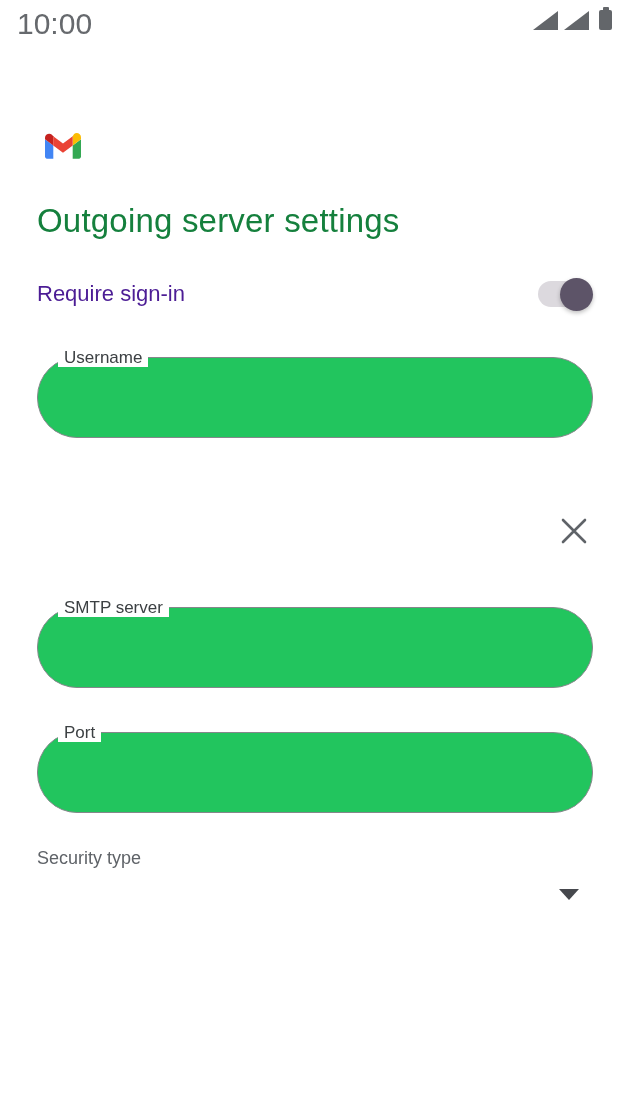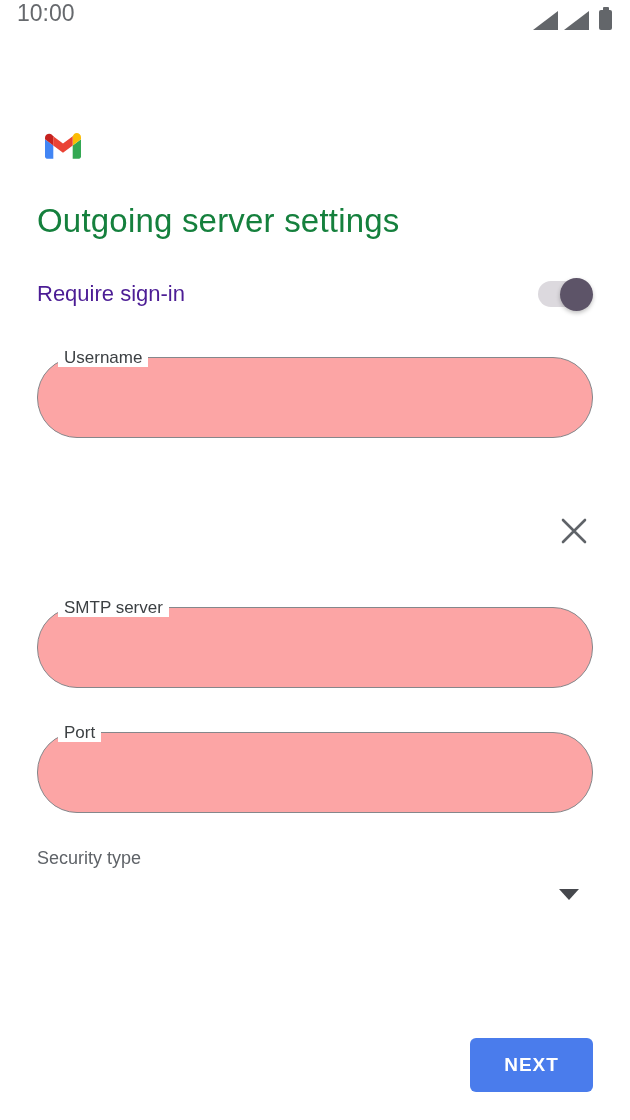--- a/index.html
+++ b/index.html
@@ -2,38 +2,38 @@
 <html><head>
 <meta charset="utf-8">
 <style>
   * { margin: 0; padding: 0; box-sizing: border-box; }
   html, body { width: 630px; height: 1120px; background: #ffffff; }
   body { font-family: "Liberation Sans", "DejaVu Sans", sans-serif; color: #202124; }
   .screen { position: relative; width: 630px; height: 1120px; background: #fff; overflow: hidden; }
 
   
   .statusbar { position: absolute; left: 0; top: 0; width: 630px; height: 40px; }
-  .sb-time { position: absolute; left: 17px; top: 0; font-size: 23px; color: #66696d; }
+  .sb-time { position: absolute; left: 17px; top: 7px; font-size: 30px; color: #66696d; }
   .sb-icons { position: absolute; right: 18px; top: 10px; display: flex; align-items: flex-end; gap: 6px; }
   .sb-signal { width: 25px; height: 19px; background: #63666a; clip-path: polygon(100% 0, 0 100%, 100% 100%); }
   .sb-batt { position: relative; width: 13px; height: 20px; background: #63666a; border-radius: 2px; margin-left: 4px; }
   .sb-batt::before { content: ""; position: absolute; top: -3px; left: 3.5px; width: 6px; height: 3px; background: #63666a; border-radius: 1px 1px 0 0; }
 
   
   .logo { position: absolute; left: 45px; top: 131px; width: 36px; height: 28px; }
   .page-title { position: absolute; left: 37px; top: 202px; font-size: 33px; font-weight: 400; color: #15803d; letter-spacing: 0.2px; }
 
   
   .toggle-label { position: absolute; left: 37px; top: 281px; font-size: 22px; color: #4c1d95; }
   .switch { position: absolute; left: 538px; top: 281px; width: 50px; height: 26px; cursor: pointer; }
   .switch .track { position: absolute; left: 0; top: 0; width: 50px; height: 26px; border-radius: 13px; background: #dcd9de; }
   .switch .thumb { position: absolute; left: 38px; top: 13px; width: 33px; height: 33px; margin: -16.5px 0 0 -16.5px; border-radius: 50%; background: #5d5468; box-shadow: 0 2px 4px rgba(0,0,0,0.25); }
 
   
-  .field { position: absolute; left: 37px; height: 81px; border: 1.6px solid #85878b; border-radius: 40px; background: #fca5a5; }
+  .field { position: absolute; left: 37px; height: 81px; border: 1.6px solid #85878b; border-radius: 40px; background: #22c55e; }
   .field-label { position: absolute; left: 20px; top: -10px; background: #fff; padding: 0 6px; font-size: 17px; color: #3c4043; line-height: 19px; }
   .field input { position: absolute; left: 28px; top: 12px; width: calc(100% - 90px); height: 56px; border: none; outline: none; font-size: 22px; color: #202124; background: transparent; }
   .f-username { top: 357px; width: 556px; }
   .f-password { top: 482px; width: 503px; }
   .f-smtp { top: 607px; width: 556px; }
   .f-port { top: 732px; width: 556px; }
 
   .eye-btn { position: absolute; right: 16px; top: 50%; transform: translateY(-50%); width: 36px; height: 36px; display: flex; align-items: center; justify-content: center; cursor: pointer; background: none; border: none; }
   .clear-btn { position: absolute; left: 557px; top: 514px; width: 34px; height: 34px; display: flex; align-items: center; justify-content: center; cursor: pointer; background: none; border: none; }
 
@@ -94,15 +94,14 @@
 
   <div class="field f-port">
     <span class="field-label">Port</span>
     <input type="text" value="" style="">
   </div>
 
   <div class="sec-row"></div>
   <div class="sec-label">Security type</div>
   <div class="sec-caret"></div>
 
-  <button class="next-btn">NEXT</button>
 
 </div>
 
 </body></html>

